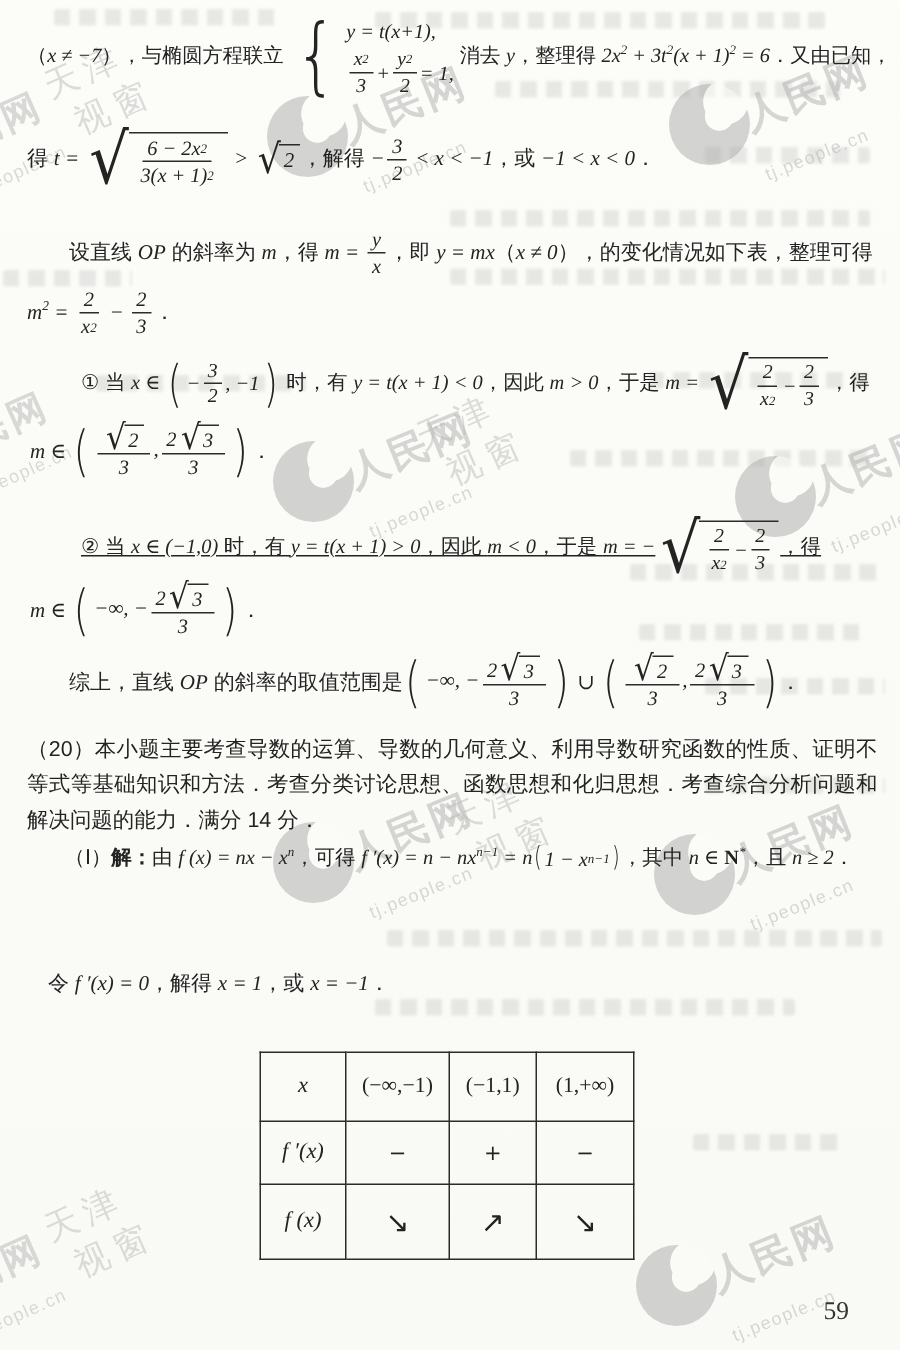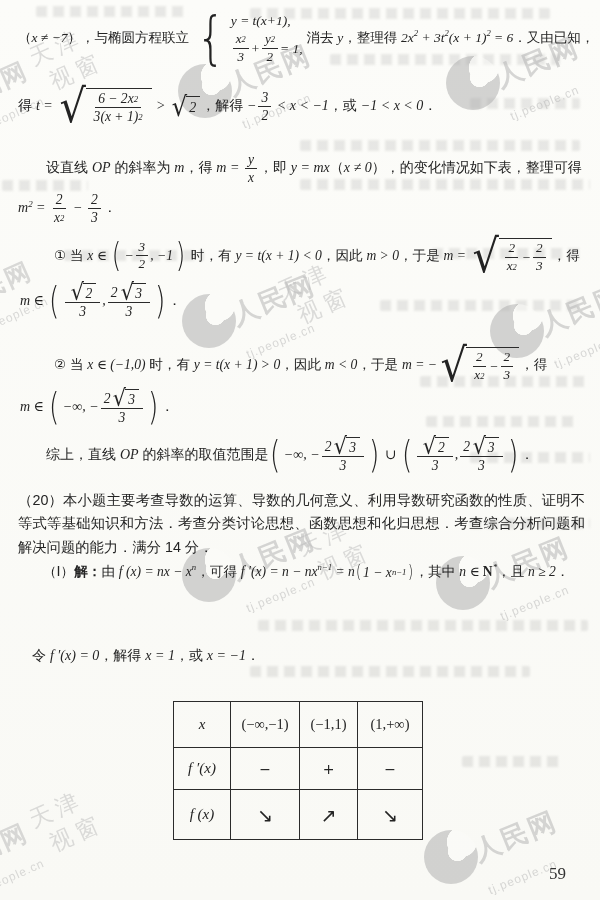--- a/index.html
+++ b/index.html
@@ -297,21 +297,21 @@
                   </span>
                 </span>
               </span>
               <span class="den">
                 <span class="math">3</span>
               </span>
             </span>
           </span>
           <span class="bigp" style="font-size: 36.72px;">)</span>
         </span><span class="cn">．</span></div>
-      <div class="line" style="left: 54px; top: 347px; font-size: 13.6px;"><span class="cn">② 当 </span><span class="math">x ∈ (−1,0)</span><span class="cn"> 时，有 </span><span class="math">y = t(x + 1) &gt; 0</span><span class="cn">，因此 </span><span class="math">m &lt; 0</span><span class="cn">，于是 </span><span class="math">m = −</span><span class="sqrt">
+      <div class="line" style="left: 54px; top: 347px; font-size: 13.6px; text-decoration: underline;"><span class="cn">② 当 </span><span class="math">x ∈ (−1,0)</span><span class="cn"> 时，有 </span><span class="math">y = t(x + 1) &gt; 0</span><span class="cn">，因此 </span><span class="math">m &lt; 0</span><span class="cn">，于是 </span><span class="math">m = −</span><span class="sqrt">
           <span class="rsign" style="font-size: 46.08px;">√</span>
           <span class="rbody">
             <span class="frac">
               <span class="num">
                 <span class="math">2</span>
               </span>
               <span class="den">
                 <span class="math">x</span>
                 <sup>2</sup>
               </span>

